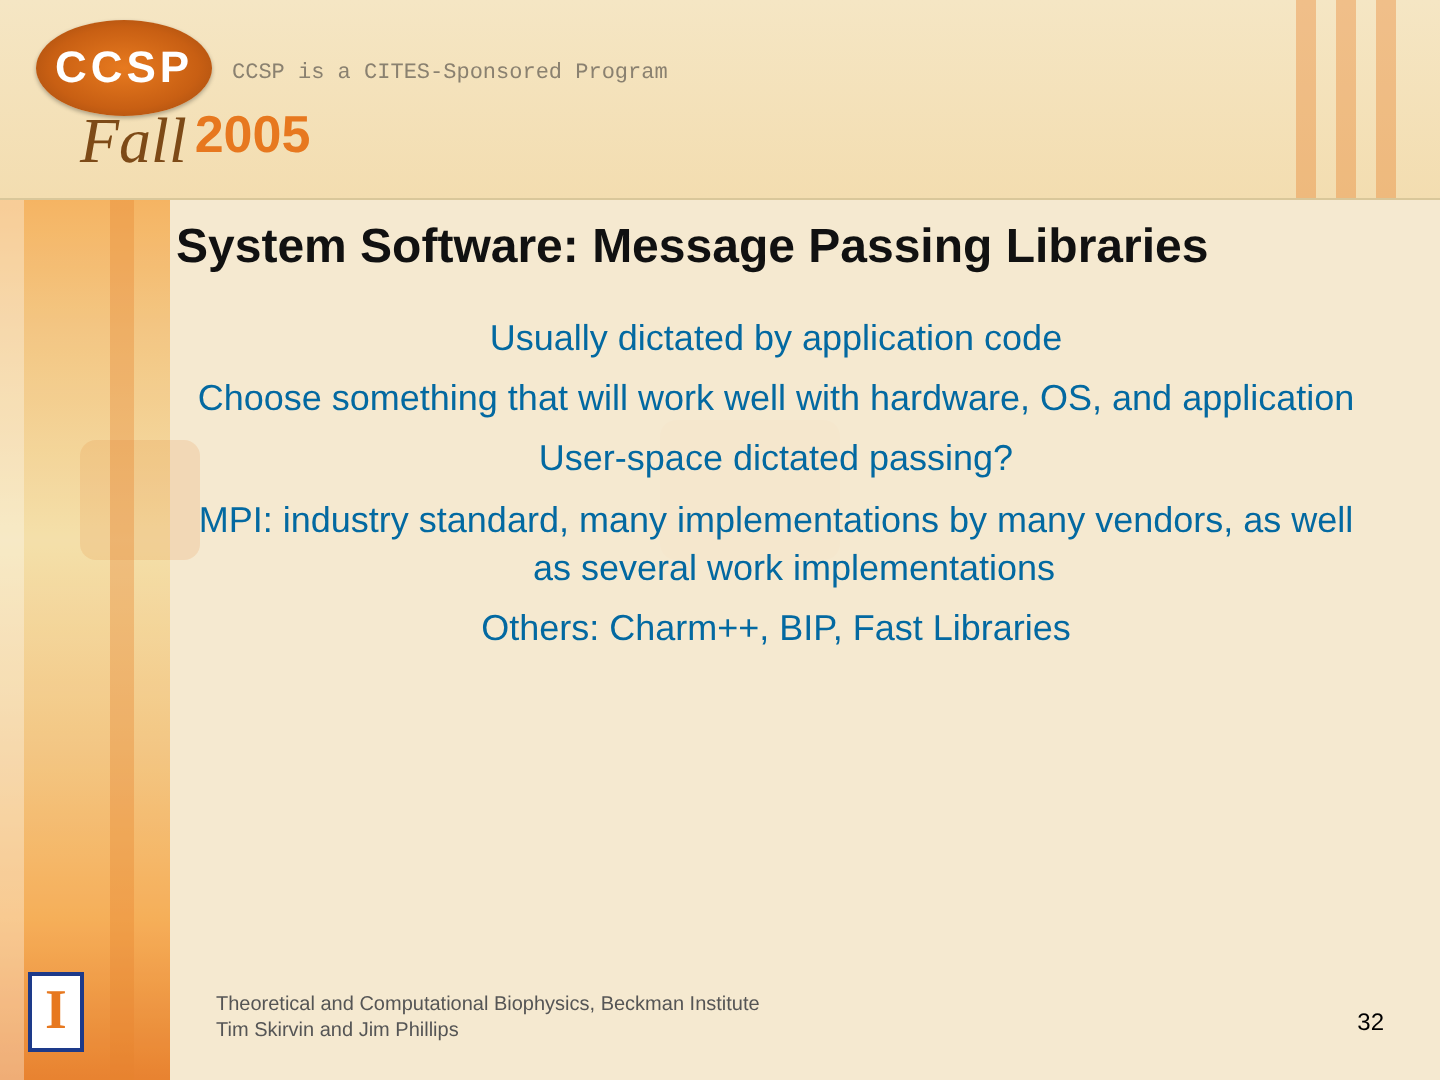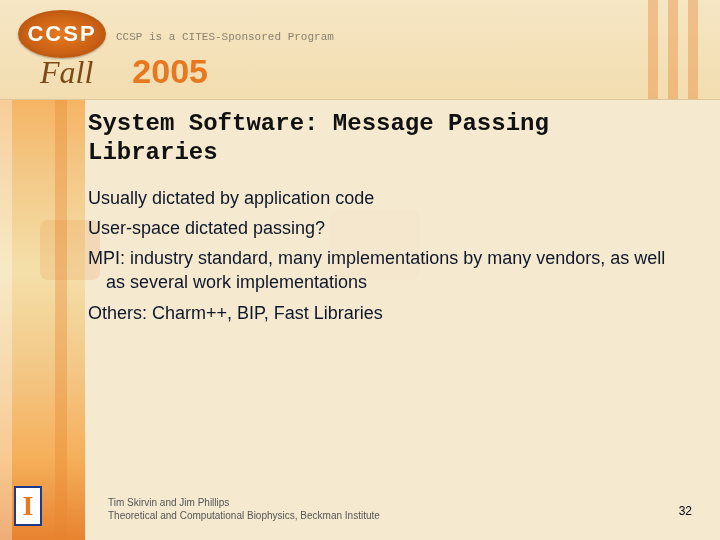--- a/index.html
+++ b/index.html
@@ -64,27 +64,26 @@
     font-family: Liberation Mono, monospace;
   }
   .fall {
     position: absolute;
     left: 40px; top: 52px;
     font-family: Georgia, serif;
     font-style: italic;
     font-size: 32px;
     color: #7d4a17;
     display: flex;
-    align-items: flex-end;
-    gap: 35px;
+    align-items: flex-start;
   }
   .fall .year {
     font-style: normal;
     font-weight: bold;
-    font-size: 34px;
+    font-size: 26px;
     color: #e7781f;
     margin-left: 4px;
     font-family: Arial, sans-serif;
   }
   .header-stripes {
     position: absolute;
     right: 0; top: 0; height: 100%; width: 100px;
     display: flex;
     gap: 10px;
     justify-content: flex-end;
@@ -100,29 +99,29 @@
     position: absolute;
     left: 88px; top: 110px;
     width: 600px;
   }
   .title {
     font-size: 24px;
     font-weight: bold;
     color: #111;
     line-height: 1.2;
     margin-bottom: 18px;
-    font-family: Liberation Mono, monospace;
   }
   .body p {
     font-size: 18px;
-    color: #0f172a;
+    color: #0369a1;
     line-height: 1.35;
     margin-bottom: 6px;
     padding-left: 18px;
     text-indent: -18px;
+    text-align: center;
   }
   .footer {
     position: absolute;
     left: 108px; bottom: 18px;
     font-size: 10px;
     color: #555;
     line-height: 1.3;
   }
   .page-num {
     position: absolute;
@@ -173,28 +172,29 @@
   <div class="fall">
     <span>Fall</span>
     <span class="year">2005</span>
   </div>
 </div>
 
 <div class="content">
   <div class="title">System Software:  Message Passing Libraries</div>
   <div class="body">
     <p>Usually dictated by application code</p>
+    <p>Choose something that will work well with hardware, OS, and application</p>
     <p>User-space dictated passing?</p>
     <p>MPI: industry standard, many implementations by many vendors, as well as several work implementations</p>
     <p>Others: Charm++, BIP, Fast Libraries</p>
   </div>
 </div>
 
 <div class="illini">
   <span class="i">I</span>
 </div>
 
 <div class="footer">
+  <div>Theoretical and Computational Biophysics, Beckman Institute</div>
   <div>Tim Skirvin and Jim Phillips</div>
-  <div>Theoretical and Computational Biophysics, Beckman Institute</div>
 </div>
 
 <div class="page-num">32</div>
 
 </body></html>

